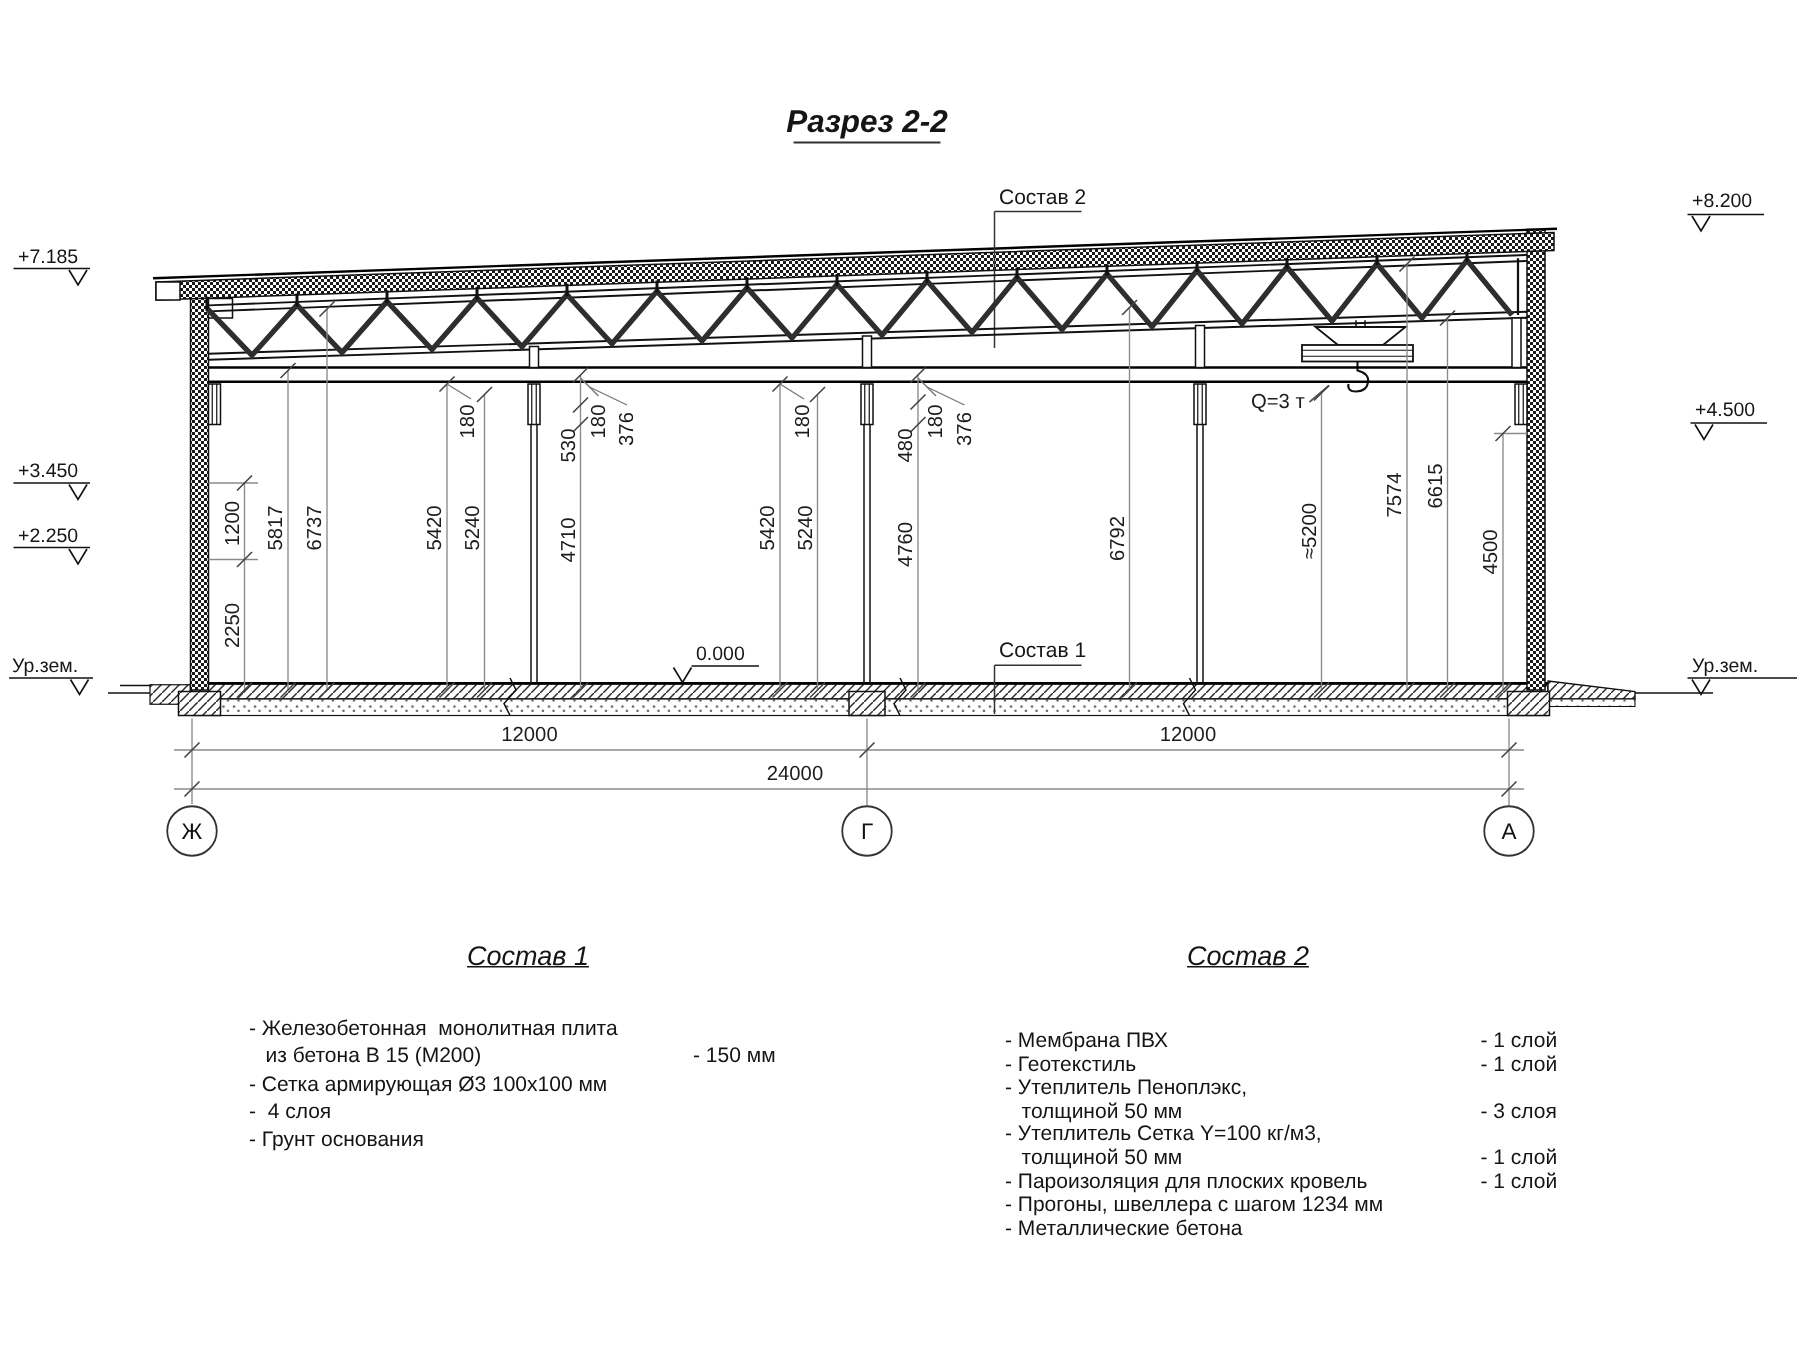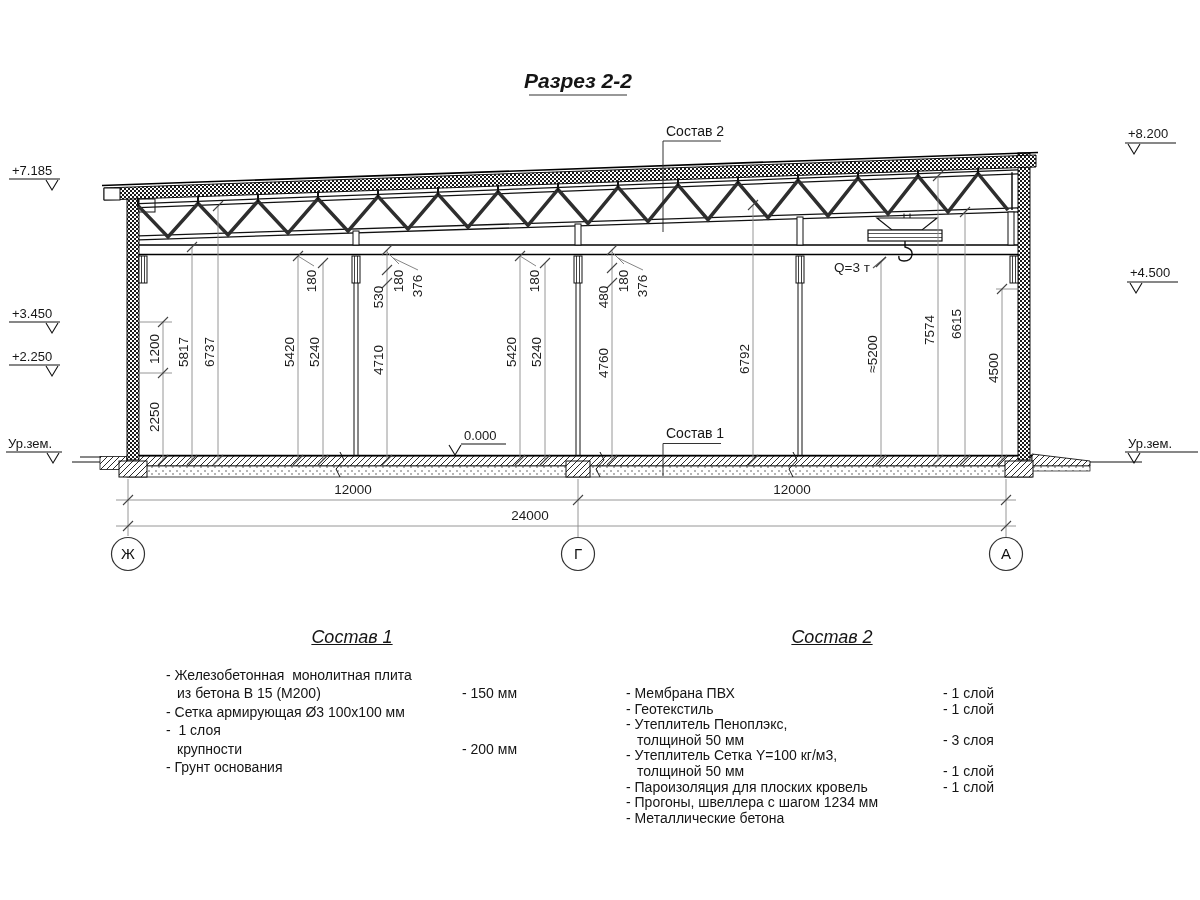--- a/index.html
+++ b/index.html
@@ -7,22 +7,22 @@
          font-family:"Liberation Sans",sans-serif;}
   svg text{font-family:"Liberation Sans",sans-serif;}
   .ttl{font-size:21px;font-style:italic;font-weight:700;fill:#151515;}
   .lbl{font-size:14px;fill:#161616;}
   .elev{font-size:13px;fill:#161616;}
   .dim{font-size:13.5px;fill:#1c1c1c;}
   .axis{font-size:15px;fill:#111;}
   .spec{position:absolute;color:#141414;font-size:14px;}
   .spec-title{font-style:italic;font-size:18px;text-align:center;
               text-decoration:underline;height:22px;}
-  #spec1 .spec-rows{margin-top:17px;}
-  #spec2 .spec-rows{margin-top:37px;}
+  #spec1 .spec-rows{margin-top:27px;}
+  #spec2 .spec-rows{margin-top:37px;margin-left:44px;}
   .spec-row{display:grid;white-space:pre;}
   #spec1 .spec-row{grid-template-columns:296px 1fr;line-height:18.4px;}
   #spec2 .spec-row{grid-template-columns:317px 1fr;line-height:15.6px;}
   .it.cont{padding-left:11px;}
 </style>
 </head>
 <body>
 
 <div class="sheet">
 <svg width="1200" height="620" viewBox="0 0 1200 620">
@@ -289,23 +289,22 @@
       </g>
 </svg>
 
 
 <div class="spec" id="spec1" style="left:166px;top:627px;width:372px;">
   <div class="spec-title">Состав 1</div>
   <div class="spec-rows">
     <div class="spec-row"><span class="it">- Железобетонная  монолитная плита</span><span class="val"></span></div>
     <div class="spec-row"><span class="it cont">из бетона В 15 (М200)</span><span class="val">- 150 мм</span></div>
     <div class="spec-row"><span class="it">- Сетка армирующая Ø3 100х100 мм</span><span class="val"></span></div>
-    <div class="spec-row"><span class="val">-  1 слоя</span></div>
+    <div class="spec-row"><span class="val">-  4 слоя</span></div>
     <div class="spec-row"><span class="val"></span></div>
-    <div class="spec-row"><span class="it cont">крупности</span><span class="val">- 200 мм</span></div>
     <div class="spec-row"><span class="it">- Грунт основания</span><span class="val"></span></div>
   </div>
 </div>
 
 <div class="spec" id="spec2" style="left:626px;top:627px;width:412px;">
   <div class="spec-title">Состав 2</div>
   <div class="spec-rows">
     <div class="spec-row"><span class="it">- Мембрана ПВХ</span><span class="val">- 1 слой</span></div>
     <div class="spec-row"><span class="it">- Геотекстиль</span><span class="val">- 1 слой</span></div>
     <div class="spec-row"><span class="it">- Утеплитель Пеноплэкс,</span><span class="val"></span></div>

